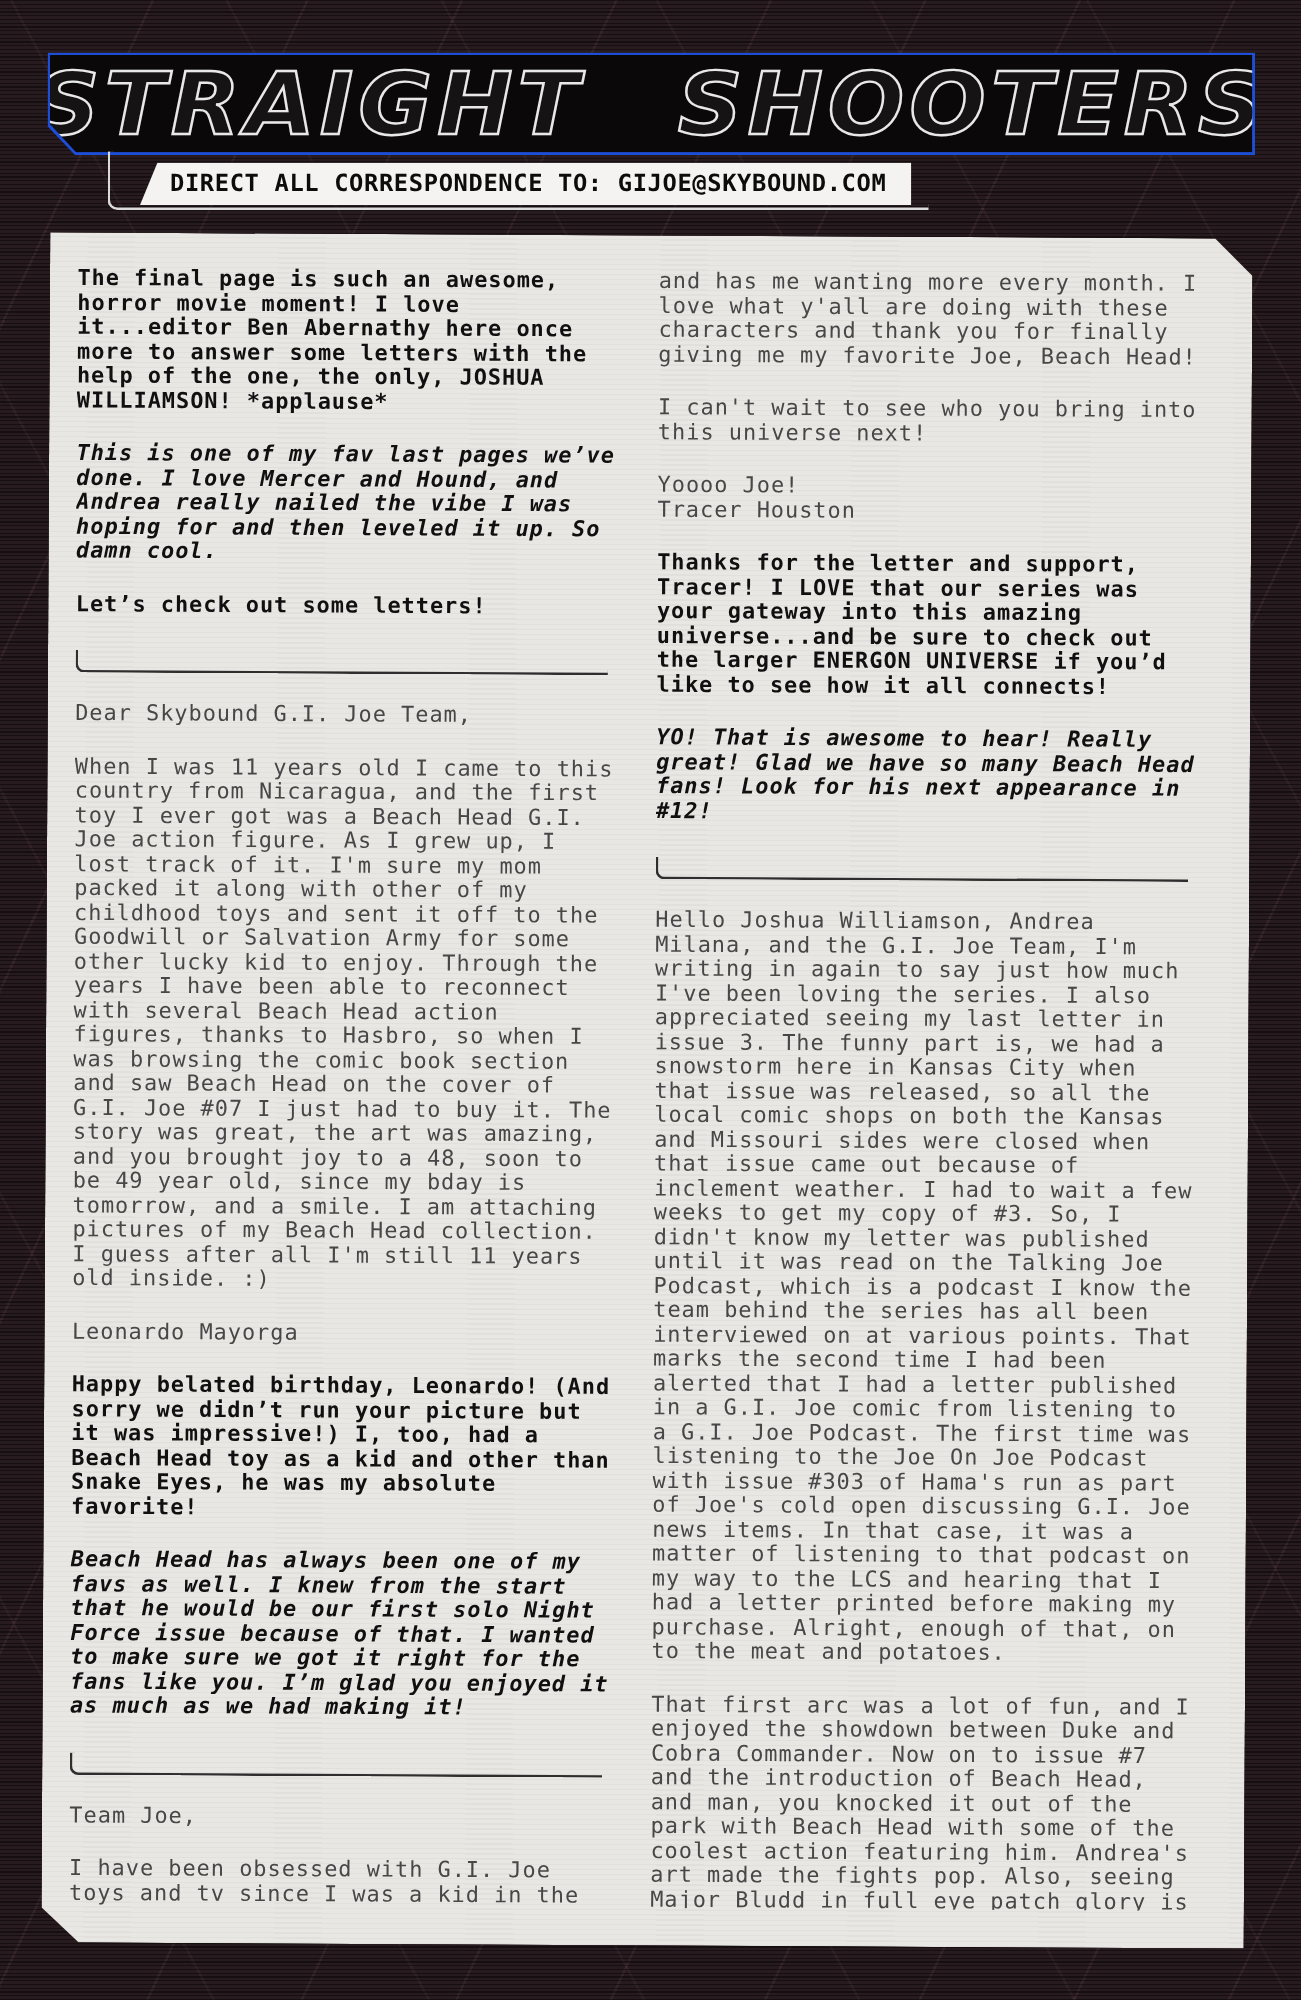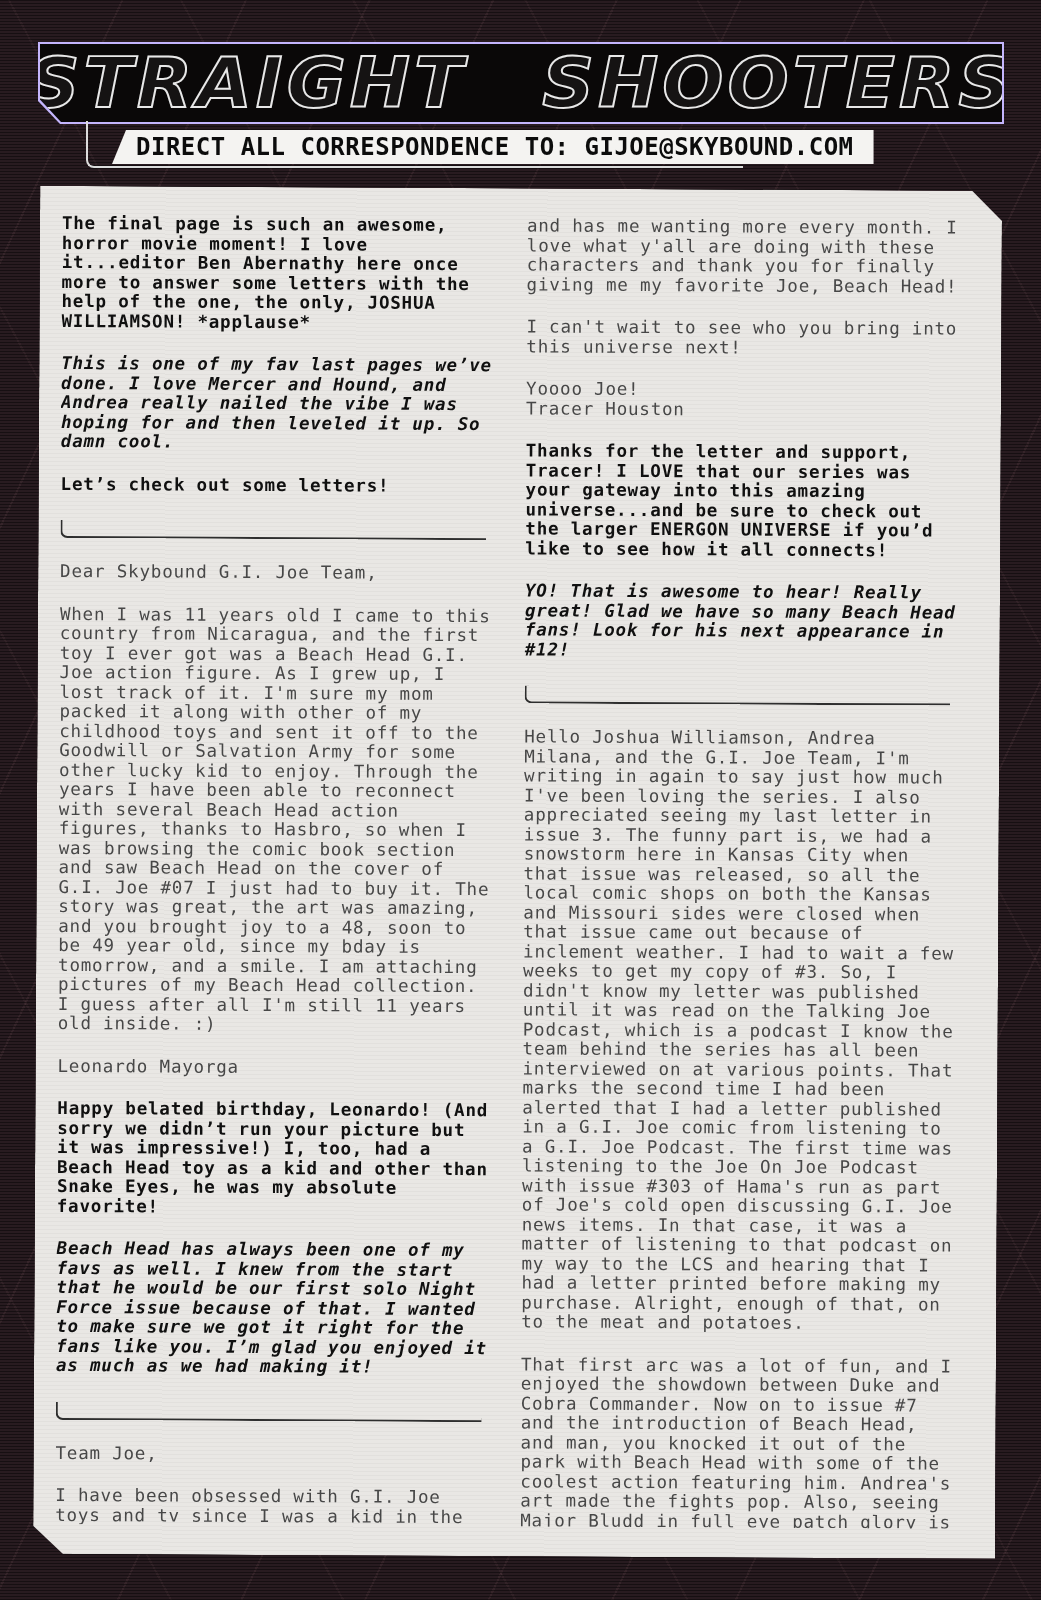--- a/index.html
+++ b/index.html
@@ -8,21 +8,21 @@
     font-family:"DejaVu Sans Mono",monospace;
     background-color:#281b20;
     background-image:
       repeating-linear-gradient(0deg, rgba(0,0,0,0.45) 0px, rgba(0,0,0,0.45) 1px, transparent 1px, transparent 3px),
       repeating-linear-gradient(115deg, transparent 0px, transparent 110px, rgba(216,150,160,0.08) 110px, rgba(216,150,160,0.08) 112px),
       repeating-linear-gradient(62deg, transparent 0px, transparent 150px, rgba(216,150,160,0.06) 150px, rgba(216,150,160,0.06) 152px);
   }
   
   .titlebar-outer{
     position:absolute;left:38px;top:42px;width:966px;height:82px;
-    background:#c4b5fd;
+    background:#1d4ed8;
     clip-path:polygon(0 0,100% 0,100% 100%,22px 100%,0 72%);
     padding:0;
   }
   .titlebar-inner{
     position:absolute;left:2px;top:2px;right:2px;bottom:2px;
     background:#0a0808;
     clip-path:polygon(0 0,100% 0,100% 100%,21px 100%,0 71%);
     display:flex;align-items:center;justify-content:center;
   }
   .title-text{
@@ -42,21 +42,21 @@
   }
   .corr-bar{
     position:absolute;left:112px;top:130px;height:34px;
     background:#f4f3f1;
     display:flex;align-items:center;
     padding:0 20px 0 24px;
     clip-path:polygon(14px 0,100% 0,100% 100%,0 100%);
   }
   .corr-text{
     font-family:"DejaVu Sans Mono",monospace;
-    font-weight:700;font-size:24px;letter-spacing:0.5px;
+    font-weight:700;font-size:19px;letter-spacing:0.5px;
     color:#0c0c0c;white-space:nowrap;
   }
   
   .paper{
     position:absolute;left:40px;top:186px;width:962px;height:1368px;
     background-color:#e9e7e4;
     background-image:repeating-linear-gradient(0deg, rgba(0,0,0,0.03) 0 1px, transparent 1px 4px);
     clip-path:polygon(0 0,calc(100% - 30px) 0,100% 30px,100% 100%,30px 100%,0 calc(100% - 28px));
     transform:rotate(0.3deg);transform-origin:30px 30px;
     display:flex;gap:28px;

